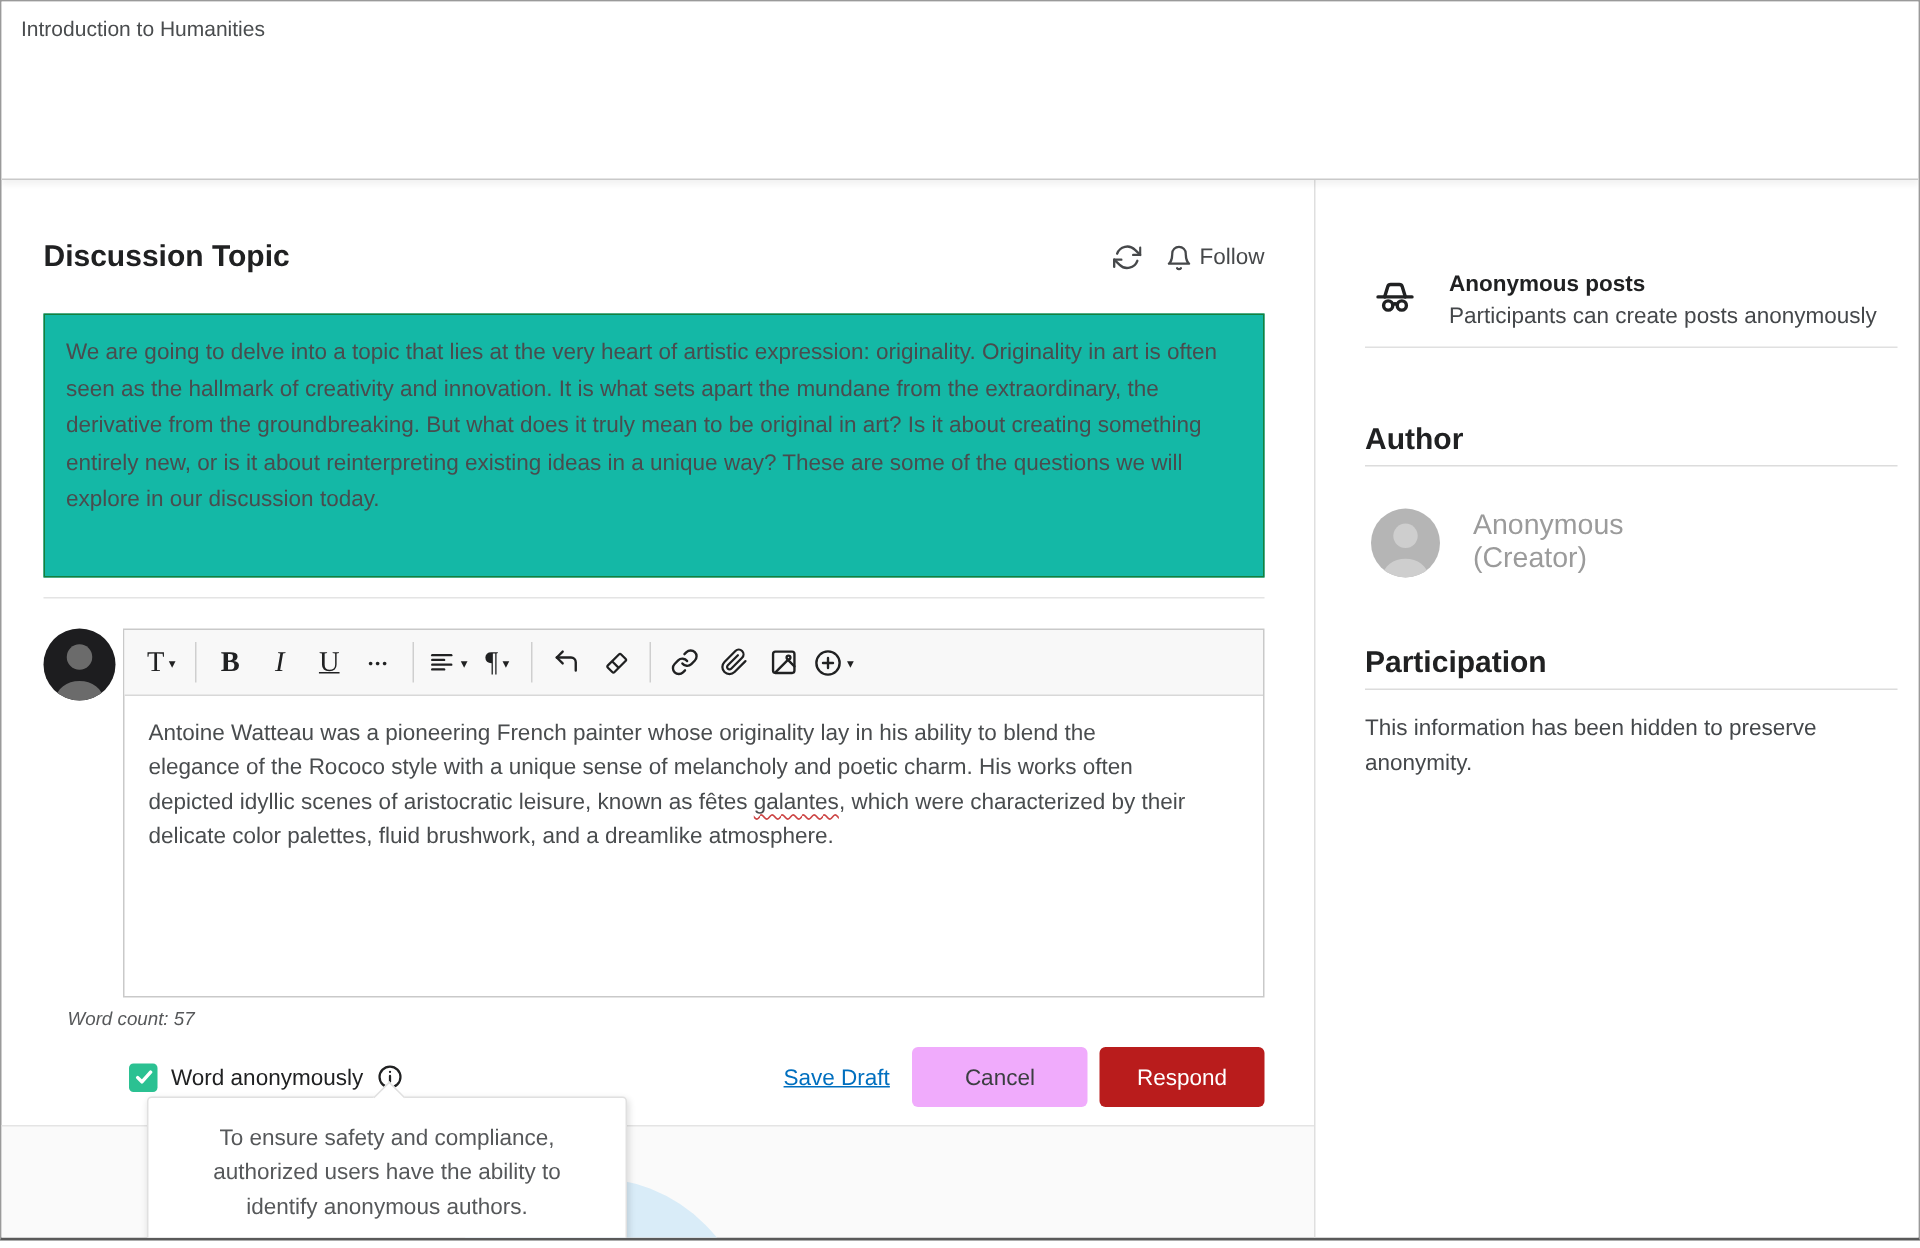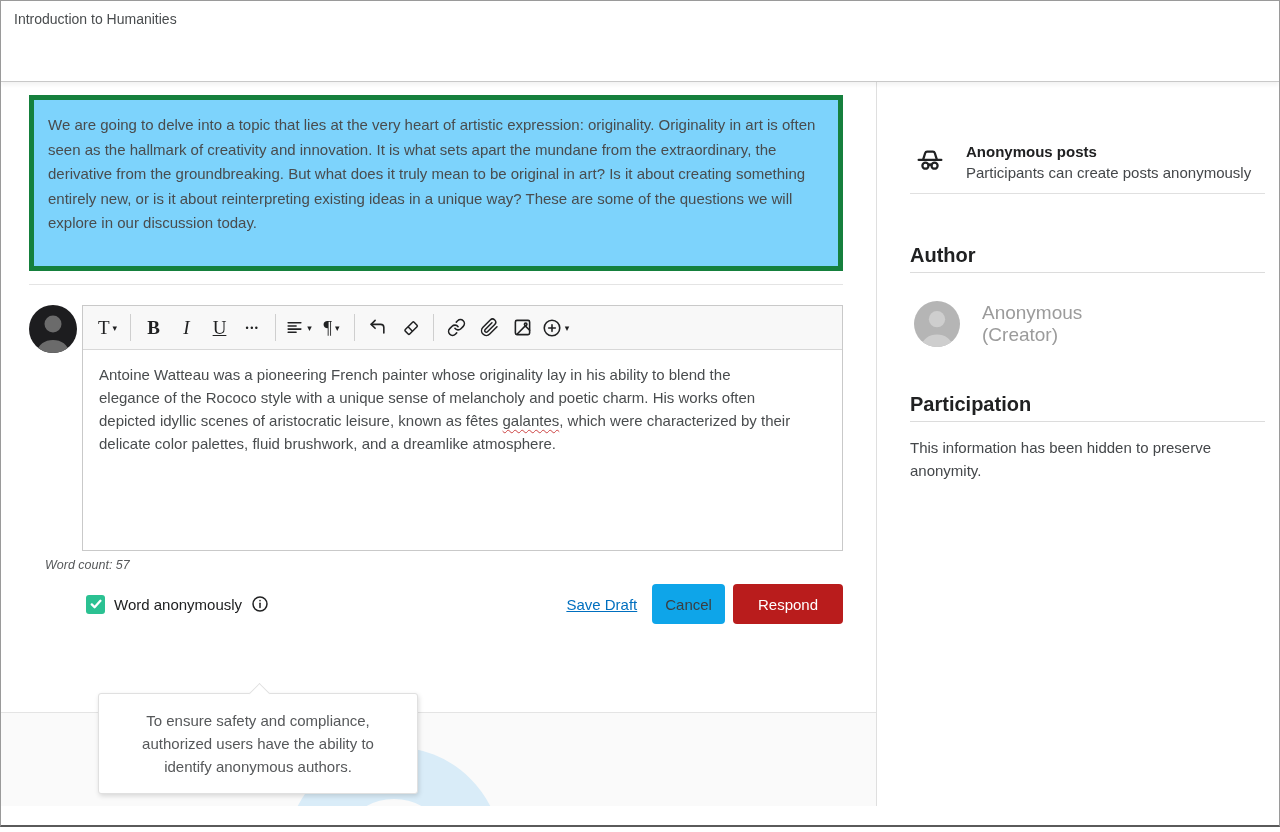--- a/index.html
+++ b/index.html
@@ -3,42 +3,42 @@
 <meta charset="utf-8">
 <style>
   * { margin:0; padding:0; box-sizing:border-box; }
   html,body { background:#fff; }
   body { font-family:"Liberation Sans", sans-serif; width:1280px; height:832px; position:relative; }
 
   .page { width:1280px; height:827px; background:#fff; border:1px solid #9a9a9a;
           border-bottom:2px solid #5a5a5a; overflow:hidden; position:relative; }
 
   
-  .page-header { height:81px; background:#fff; padding:10px 0 0 13px;
+  .page-header { height:119px; background:#fff; padding:10px 0 0 13px;
                  border-bottom:1px solid #c9c9c9; box-shadow:0 3px 4px rgba(0,0,0,.05);
                  position:relative; z-index:6; }
   .breadcrumb { font-size:14px; color:#494c4e; }
   .page-title { font-family:"DejaVu Serif", serif; font-weight:400; font-size:30px;
                 color:#35393b; margin-top:7px; letter-spacing:.2px; }
 
   
   .content { display:flex; height:724px; }
   main { width:875px; flex:none; position:relative; padding:0 33px 0 28px; }
   aside { flex:1; border-left:1px solid #dfdfdf; padding:43px 14px 0 33px; background:#fff; }
 
   
   .topic-header { margin-top:39px; display:flex; justify-content:space-between; align-items:center; }
   .topic-heading { font-size:20px; line-height:25px; font-weight:700; color:#202122; }
   .topic-actions { display:flex; align-items:center; gap:16px; color:#46484a; }
   .icon-btn { display:flex; align-items:center; gap:5px; background:none; border:none;
               color:#46484a; cursor:pointer; font-family:inherit; }
   .follow-label { font-size:15px; color:#46484a; }
 
   
-  .topic-box { margin-top:13px; height:176px; background:#7dd3fc; border:5px solid #15803d;
+  .topic-box { margin-top:25px; height:176px; background:#14b8a6; border:1px solid #15803d;
                padding:13px 14px; font-size:15px; line-height:24.5px; color:#494c4e; }
 
   .rule { border:none; border-top:1px solid #e4e4e4; margin-top:13px; }
 
   
   .editor-row { display:flex; margin-top:20px; }
   .editor-avatar { width:48px; height:48px; border-radius:50%; background:#1d1d1f;
                    overflow:hidden; flex:none; margin-right:5px; }
   .editor-box { flex:1; border:1px solid #c9c9c9; background:#fff; }
   .toolbar { height:44px; display:flex; align-items:center; background:#f8f8f8;
@@ -62,21 +62,21 @@
   .controls { display:flex; justify-content:space-between; align-items:center;
               margin-top:12px; padding-left:57px; position:relative; z-index:4; }
   .controls-left { display:flex; align-items:center; gap:9px; }
   .checkbox { width:19px; height:19px; border-radius:3px; background:#2bc192;
               display:flex; align-items:center; justify-content:center; cursor:pointer; flex:none; }
   .anon-label { font-size:15px; color:#202122; }
   .info-btn { background:none; border:none; color:#202122; display:flex; cursor:pointer; }
   .controls-right { display:flex; align-items:center; }
   .save-draft { color:#006fbf; font-size:15px; text-decoration:underline; margin-right:15px; cursor:pointer; }
   .btn { height:40px; border:none; border-radius:4px; font-size:15px; font-family:inherit; cursor:pointer; }
-  .btn-cancel { background:#0ea5e9; color:#3b3e41; padding:0 13px; }
+  .btn-cancel { background:#f0abfc; color:#3b3e41; padding:0 35px; }
   .btn-respond { background:#b91c1c; color:#ffffff; padding:0 25px; margin-left:8px; }
 
   
   .bottom-area { position:absolute; left:0; right:0; top:630px; bottom:0;
                  background:#fafafa; border-top:1px solid #e4e4e4; overflow:hidden; }
   .ring { position:absolute; left:285px; top:34px; width:216px; height:216px;
           border:52px solid #d9ecf8; border-radius:50%; }
   .tooltip { position:absolute; left:97px; top:611px; width:320px; background:#fff;
              border:1px solid #e0e0e0; border-radius:3px; box-shadow:1px 2px 5px rgba(0,0,0,.14);
              padding:15px 27px; text-align:center; font-size:15px; line-height:23px;
@@ -108,20 +108,43 @@
 <div class="page">
 
   <header class="page-header">
     <div class="breadcrumb">Introduction to Humanities</div>
   </header>
 
   <div class="content">
 
     <main>
 
+      <div class="topic-header">
+        <h2 class="topic-heading">Discussion Topic</h2>
+        <div class="topic-actions">
+          <button class="icon-btn">
+            <span>
+              <svg width="19" height="19" viewBox="0 0 24 24" fill="none" stroke="currentColor" stroke-width="2" stroke-linecap="round" stroke-linejoin="round">
+                  <polyline points="23 4 23 10 17 10"></polyline>
+                  <polyline points="1 20 1 14 7 14"></polyline>
+                  <path d="M3.51 9a9 9 0 0 1 14.85-3.36L23 10M1 14l4.64 4.36A9 9 0 0 0 20.49 15"></path>
+                </svg>
+            </span>
+          </button>
+          <button class="icon-btn">
+            <span>
+              <svg width="18" height="18" viewBox="0 0 24 24" fill="none" stroke="currentColor" stroke-width="2" stroke-linecap="round" stroke-linejoin="round">
+                  <path d="M18 8A6 6 0 0 0 6 8c0 7-3 9-3 9h18s-3-2-3-9"></path>
+                  <path d="M13.73 21a2 2 0 0 1-3.46 0"></path>
+                </svg>
+            </span>
+            <span class="follow-label">Follow</span>
+          </button>
+        </div>
+      </div>
 
       <div class="topic-box">We are going to delve into a topic that lies at the very heart of artistic expression: originality. Originality in art is often seen as the hallmark of creativity and innovation. It is what sets apart the mundane from the extraordinary, the derivative from the groundbreaking. But what does it truly mean to be original in art? Is it about creating something entirely new, or is it about reinterpreting existing ideas in a unique way? These are some of the questions we will explore in our discussion today.</div>
 
       <hr class="rule">
 
       <div class="editor-row">
         <div class="editor-avatar">
           <span>
             <svg width="48" height="48" viewBox="0 0 48 48">
                 <circle cx="24" cy="19" r="8.5" fill="#6b6b6b"></circle>

